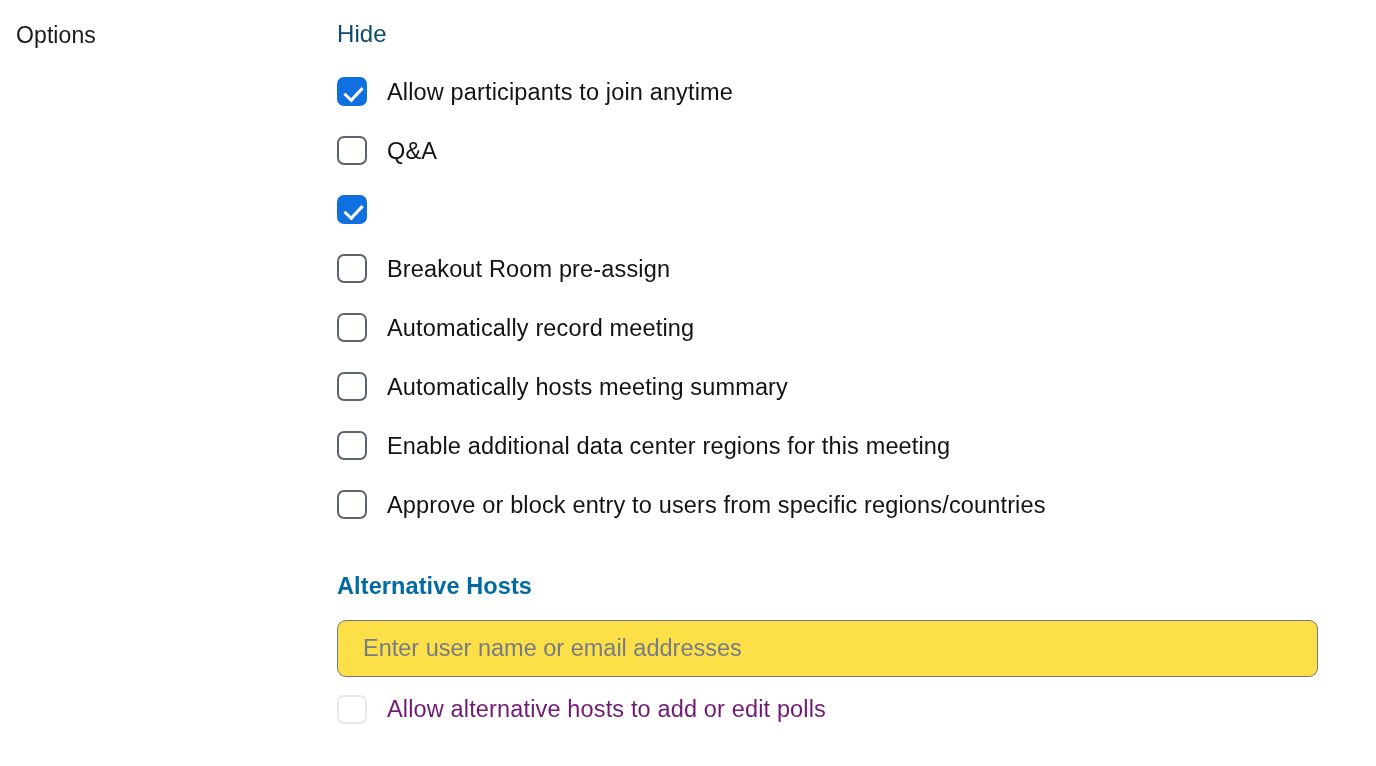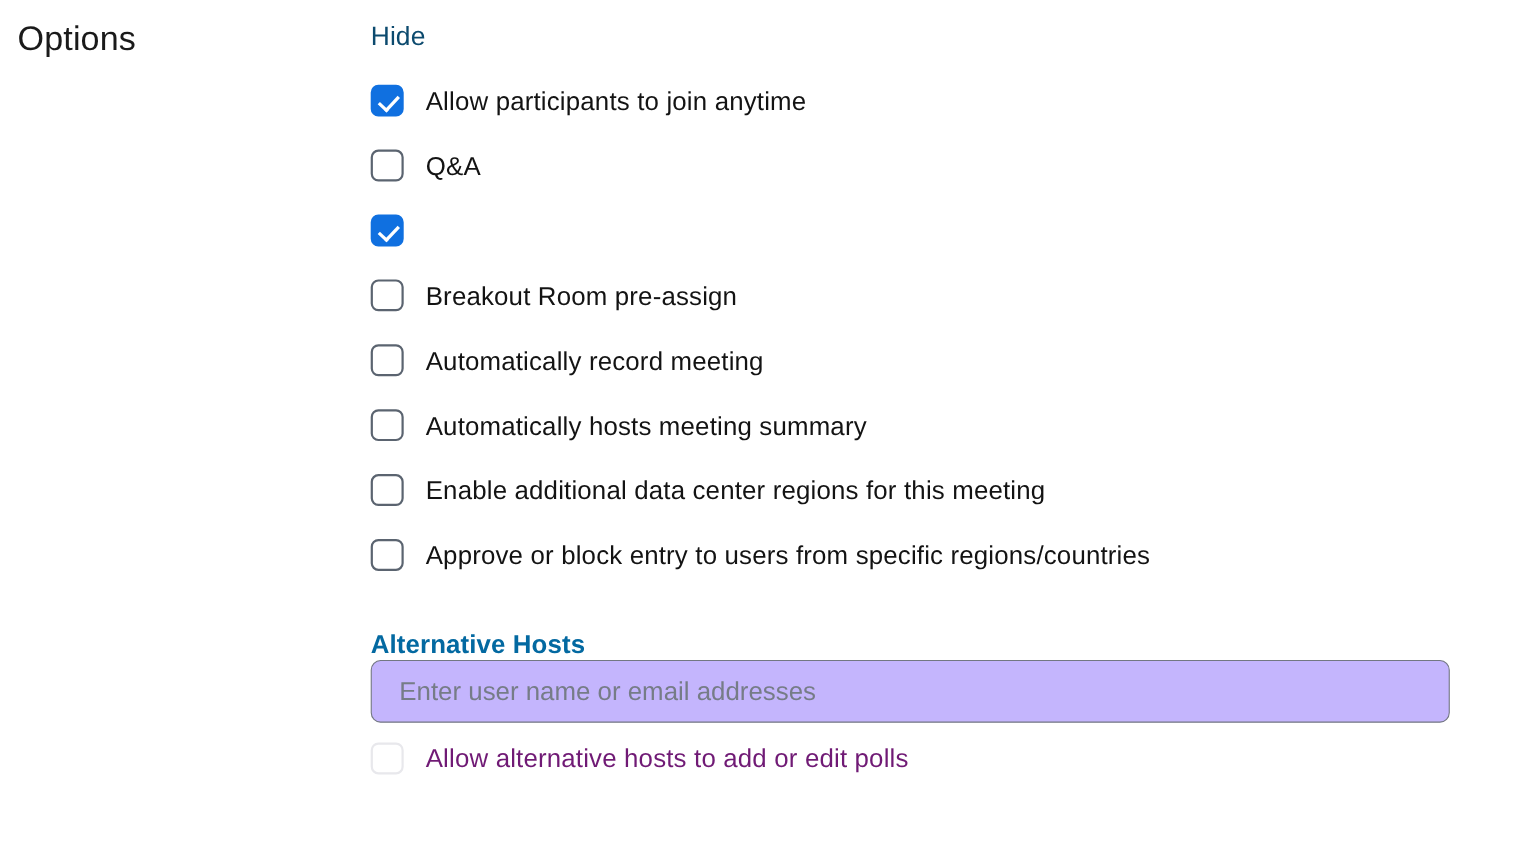--- a/index.html
+++ b/index.html
@@ -20,21 +20,21 @@
     position: relative;
     width: 1376px;
     height: 766px;
   }
 
   
   .section-label {
     position: absolute;
     left: 16px;
     top: 20px;
-    font-size: 31px;
+    font-size: 23px;
     line-height: 30px;
     color: #1a1a1a;
     letter-spacing: 0.1px;
     white-space: nowrap;
   }
 
   
   .content {
     position: absolute;
     left: 337px;
@@ -111,25 +111,26 @@
   .alt-hosts-title {
     font-size: 23.5px;
     line-height: 28px;
     font-weight: bold;
     color: #0369a1;
     letter-spacing: 0.1px;
   }
 
   .alt-input {
     box-sizing: border-box;
+    margin-top: 20px;
     width: 981px;
     height: 57px;
     border: 1.6px solid #737782;
     border-radius: 9px;
-    background: #c4b5fd;
+    background: #fde047;
     padding: 0 25px;
     font-family: "Liberation Sans", sans-serif;
     font-size: 23.5px;
     color: #131313;
     outline: none;
   }
   .alt-input::placeholder {
     color: #767c87;
     opacity: 1;
   }

